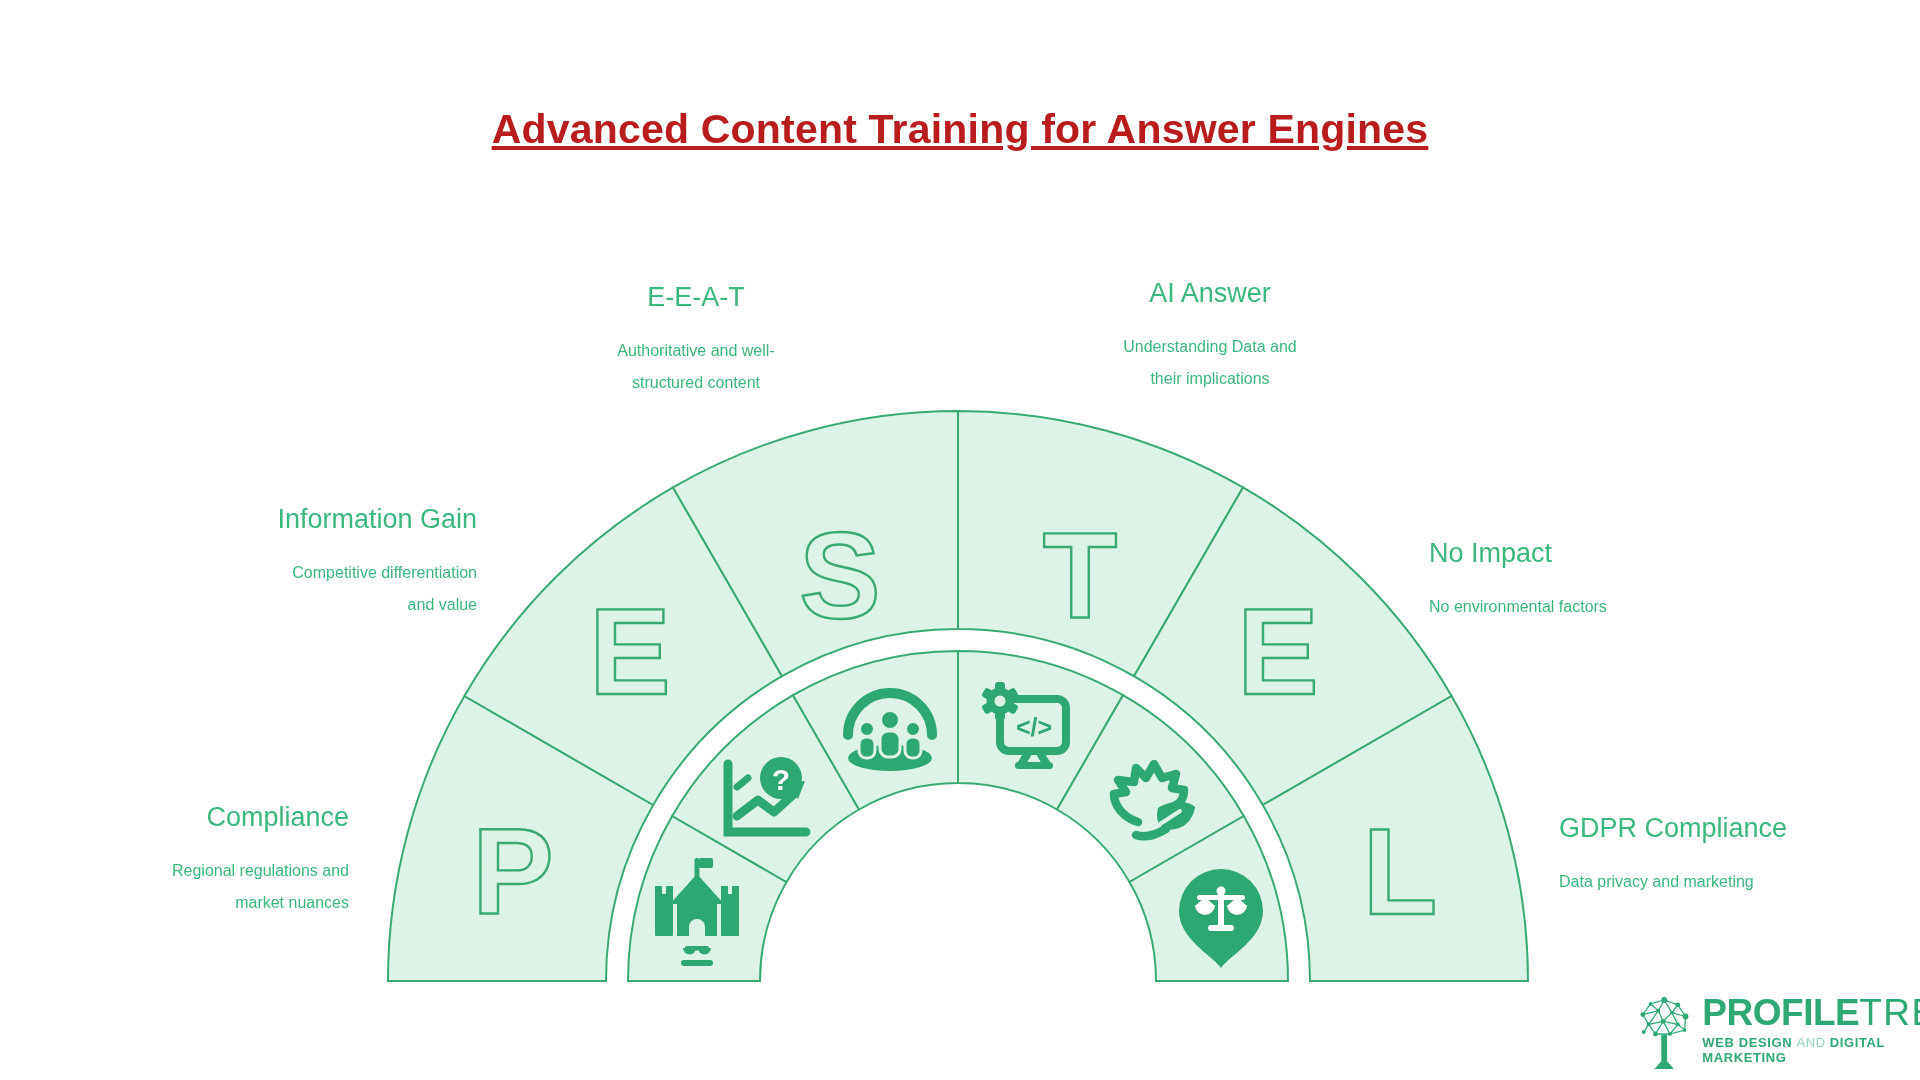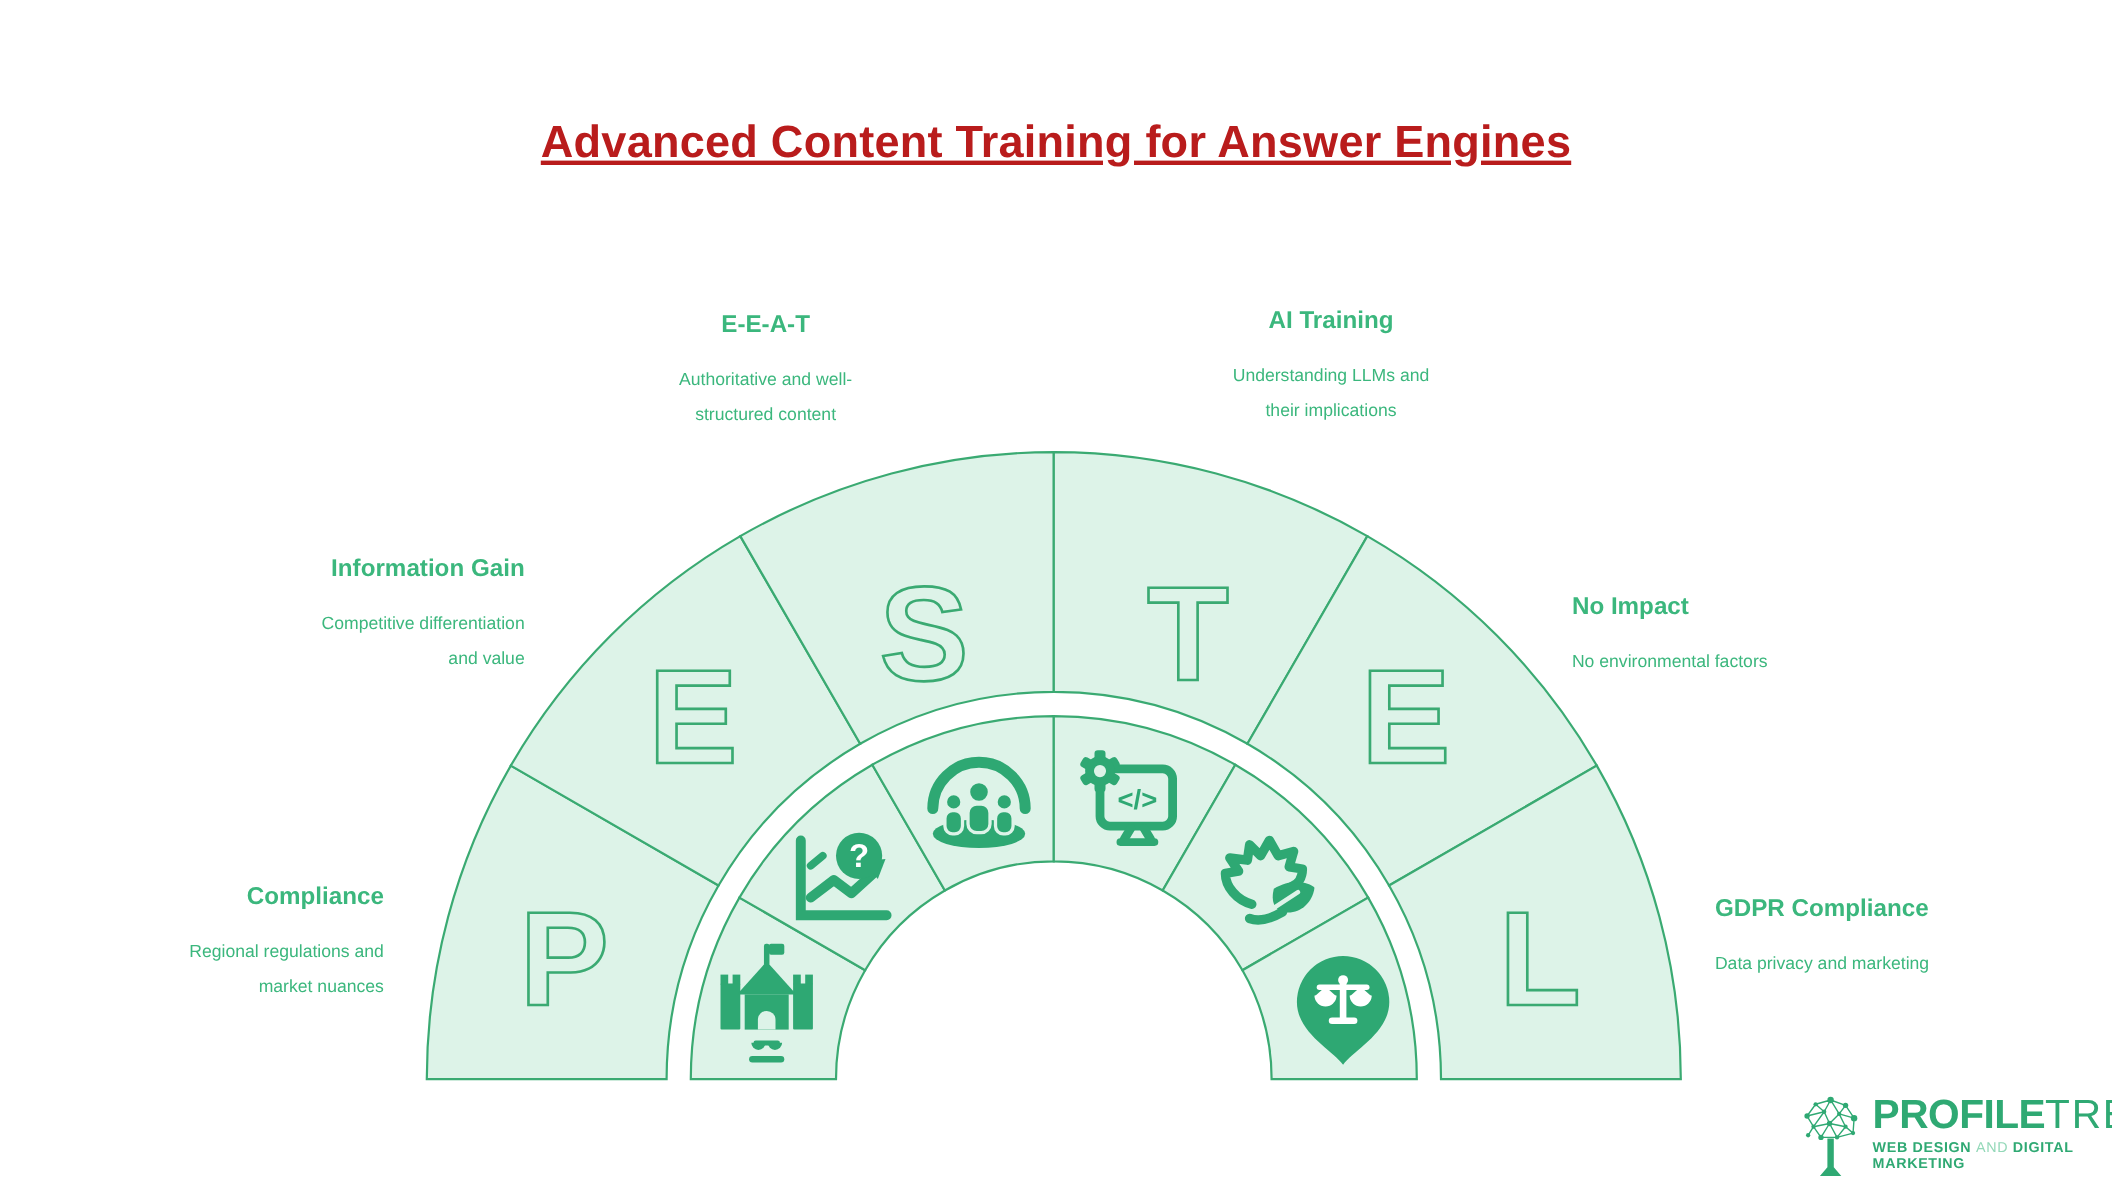--- a/index.html
+++ b/index.html
@@ -8,21 +8,21 @@
   .canvas {
     position:relative; width:1920px; height:1080px; background:#ffffff; overflow:hidden;
   }
   .title {
     position:absolute; left:0; top:106px; width:100%;
     text-align:center; font-size:41px; font-weight:bold; color:#b91c1c;
     letter-spacing:0.2px;
     text-decoration:underline;
   }
   .label-block { position:absolute; color:#3bb77d; }
-  .label-block .label-heading { font-size:22px; font-weight:bold; margin-bottom:22px; }
+  .label-block .label-heading { font-size:27px; font-weight:normal; margin-bottom:22px; }
   .label-block .label-body { font-size:16px; font-weight:normal; line-height:32px; white-space:pre-line; }
   .align-right { text-align:right; }
   .align-left  { text-align:left; }
   .align-center{ text-align:center; }
 
   .diagram-svg { position:absolute; left:0; top:0; }
 
   .wedge { fill:#ddf3e8; stroke:#3aaa72; stroke-width:2; }
   .seg-letter {
     font-family:"Liberation Sans", sans-serif;
@@ -151,22 +151,22 @@
     </g>
   </svg>
 
   <div class="label-block align-center" style="left:496px; top:282px; width:400px;">
     <div class="label-heading">E-E-A-T</div>
     <div class="label-body">Authoritative and well-
 structured content</div>
   </div>
 
   <div class="label-block align-center" style="left:1010px; top:278px; width:400px;">
-    <div class="label-heading">AI Training</div>
-    <div class="label-body">Understanding LLMs and
+    <div class="label-heading">AI Answer</div>
+    <div class="label-body">Understanding Data and
 their implications</div>
   </div>
 
   <div class="label-block align-left" style="left:1429px; top:538px; width:420px;">
     <div class="label-heading">No Impact</div>
     <div class="label-body">No environmental factors</div>
   </div>
 
   <div class="label-block align-right" style="right:1443px; top:504px; width:420px;">
     <div class="label-heading">Information Gain</div>

